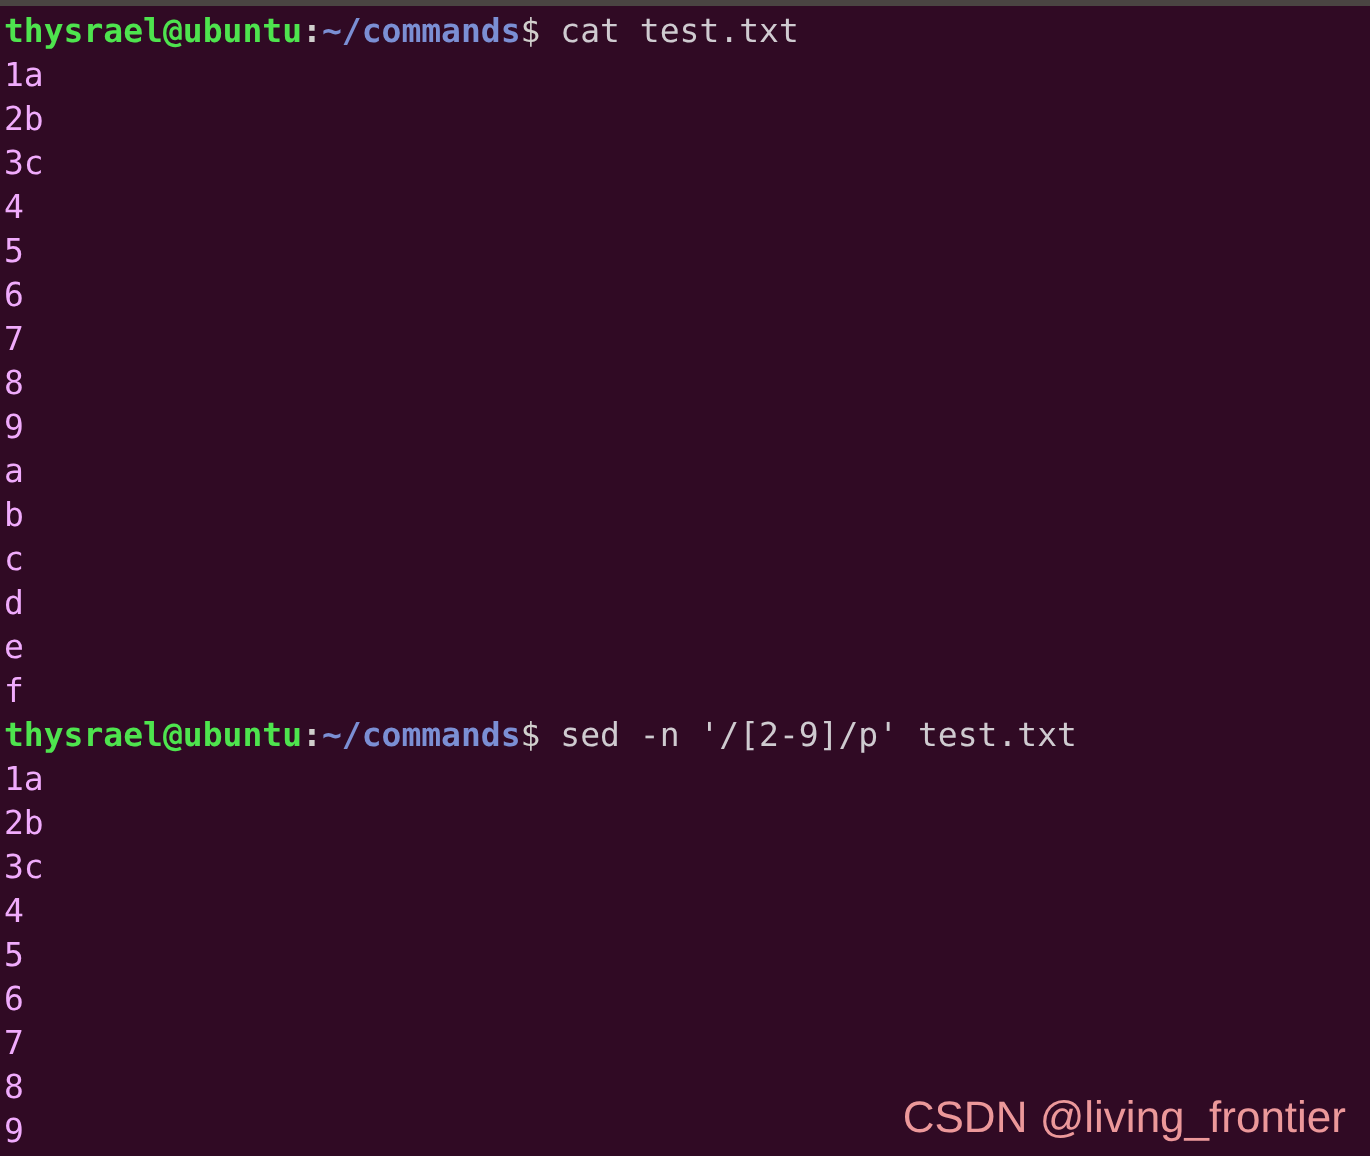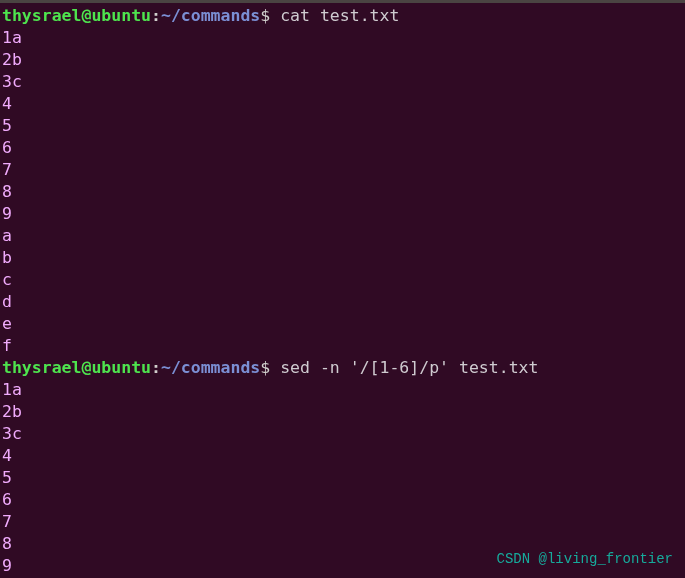--- a/index.html
+++ b/index.html
@@ -60,23 +60,23 @@
   .cmd {
     color: #cfcbd0;
   }
   .out {
     color: #f0abfc;
   }
   #watermark {
     position: absolute;
     right: 12px;
     bottom: 8px;
-    color: #14b8a6;
-    font-family: Liberation Mono, monospace;
-    font-size: 14px;
+    color: #fca5a5;
+    font-family: Liberation Sans, sans-serif;
+    font-size: 22px;
     line-height: 22px;
     white-space: pre;
     opacity: 0.92;
   }
 </style>
 </head>
 <body>
 
 <div id="terminal">
 
@@ -95,21 +95,21 @@
     <div class="line out">7</div>
     <div class="line out">8</div>
     <div class="line out">9</div>
     <div class="line out">a</div>
     <div class="line out">b</div>
     <div class="line out">c</div>
     <div class="line out">d</div>
     <div class="line out">e</div>
     <div class="line out">f</div>
 
-    <div class="line"><span class="seg user-host">thysrael@ubuntu</span><span class="seg punct">:</span><span class="seg path">~/commands</span><span class="seg dollar">$</span><span class="seg cmd"> sed -n '/[1-6]/p' test.txt</span></div>
+    <div class="line"><span class="seg user-host">thysrael@ubuntu</span><span class="seg punct">:</span><span class="seg path">~/commands</span><span class="seg dollar">$</span><span class="seg cmd"> sed -n '/[2-9]/p' test.txt</span></div>
 
     <div class="line out">1a</div>
     <div class="line out">2b</div>
     <div class="line out">3c</div>
     <div class="line out">4</div>
     <div class="line out">5</div>
     <div class="line out">6</div>
     <div class="line out">7</div>
     <div class="line out">8</div>
     <div class="line out">9</div>

